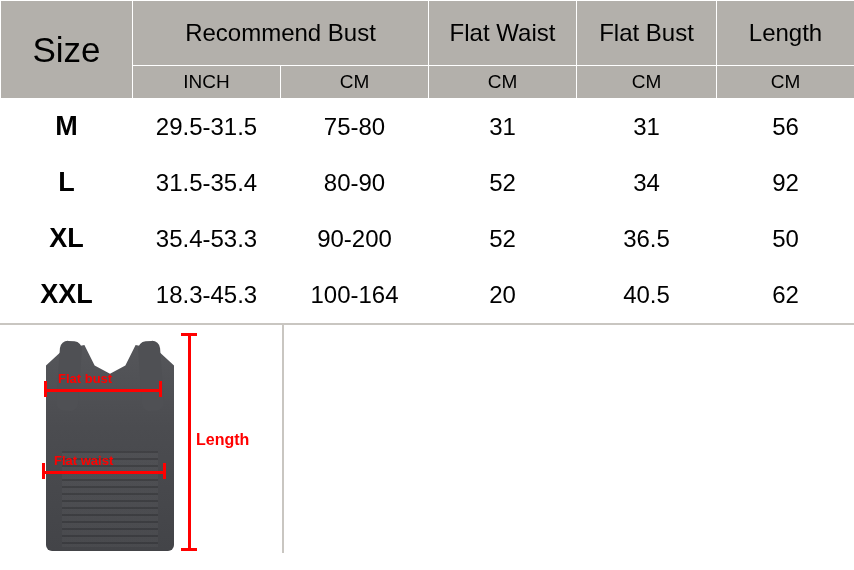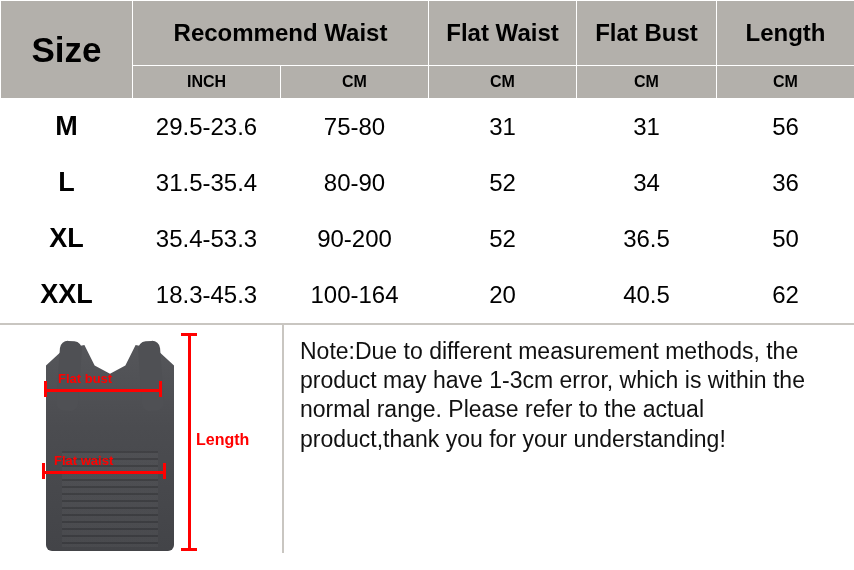--- a/index.html
+++ b/index.html
@@ -26,35 +26,35 @@
     table-layout: fixed;
   }
   table.size-table td, table.size-table th {
     border: 1px solid #ffffff;
     text-align: center;
     vertical-align: middle;
     padding: 0;
   }
   .hdr {
     background: #b3b0ab;
-    font-weight: bold;
+    font-weight: normal;
   }
   .hdr-size {
     font-size: 35px;
     height: 96px;
   }
   .hdr-main {
     font-size: 24px;
     line-height: 1.15;
     height: 64px;
   }
   .hdr-unit {
-    font-size: 16px;
+    font-size: 19px;
     height: 32px;
-    font-weight: bold;
+    font-weight: normal;
   }
   .body-row td {
     height: 55px;
     background: #ffffff;
     border: 1px solid #c9c6c1;
     font-size: 24px;
   }
   .body-row td.sz {
     font-weight: bold;
     font-size: 27px;
@@ -182,48 +182,48 @@
       <col class="col-size">
         <col class="col-inch">
         <col class="col-cm">
         <col class="col-fw">
         <col class="col-fb">
         <col class="col-len">
     </colgroup>
     <tbody>
       <tr>
         <td class="hdr hdr-size" rowspan="2">Size</td>
-        <td class="hdr hdr-main" colspan="2">Recommend Waist</td>
+        <td class="hdr hdr-main" colspan="2">Recommend Bust</td>
         <td class="hdr hdr-main" rowspan="1">Flat Waist</td>
         <td class="hdr hdr-main" rowspan="1">Flat Bust</td>
         <td class="hdr hdr-main" rowspan="1">Length</td>
       </tr>
       <tr>
         <td class="hdr hdr-unit">INCH</td>
         <td class="hdr hdr-unit">CM</td>
         <td class="hdr hdr-unit">CM</td>
         <td class="hdr hdr-unit">CM</td>
         <td class="hdr hdr-unit">CM</td>
       </tr>
 
       <tr class="body-row">
         <td class="sz">M</td>
-        <td>29.5-23.6</td>
+        <td>29.5-31.5</td>
         <td>75-80</td>
         <td>31</td>
         <td>31</td>
         <td>56</td>
       </tr>
       <tr class="body-row">
         <td class="sz">L</td>
         <td>31.5-35.4</td>
         <td>80-90</td>
         <td>52</td>
         <td>34</td>
-        <td>36</td>
+        <td>92</td>
       </tr>
       <tr class="body-row">
         <td class="sz">XL</td>
         <td>35.4-53.3</td>
         <td>90-200</td>
         <td>52</td>
         <td>36.5</td>
         <td>50</td>
       </tr>
       <tr class="body-row">
@@ -257,18 +257,15 @@
         <div class="mcap" style="left:127px; top:132px;"></div>
         <div class="mlabel" style="left:18px; top:122px;">Flat waist</div>
 
         <div class="mline vert" style="left:152px; top:2px; height:218px;"></div>
         <div class="mcap-h" style="left:145px; top:2px;"></div>
         <div class="mcap-h" style="left:145px; top:217px;"></div>
         <div class="mlabel len" style="left:160px; top:100px;">Length</div>
       </div>
     </div>
 
-    <div class="note-cell">
-      <p>Note:Due to different measurement methods, the product may have 1-3cm error, which is within the normal range. Please refer to the actual product,thank you for your understanding!</p>
-    </div>
 
   </div>
 </div>
 
 </body></html>

